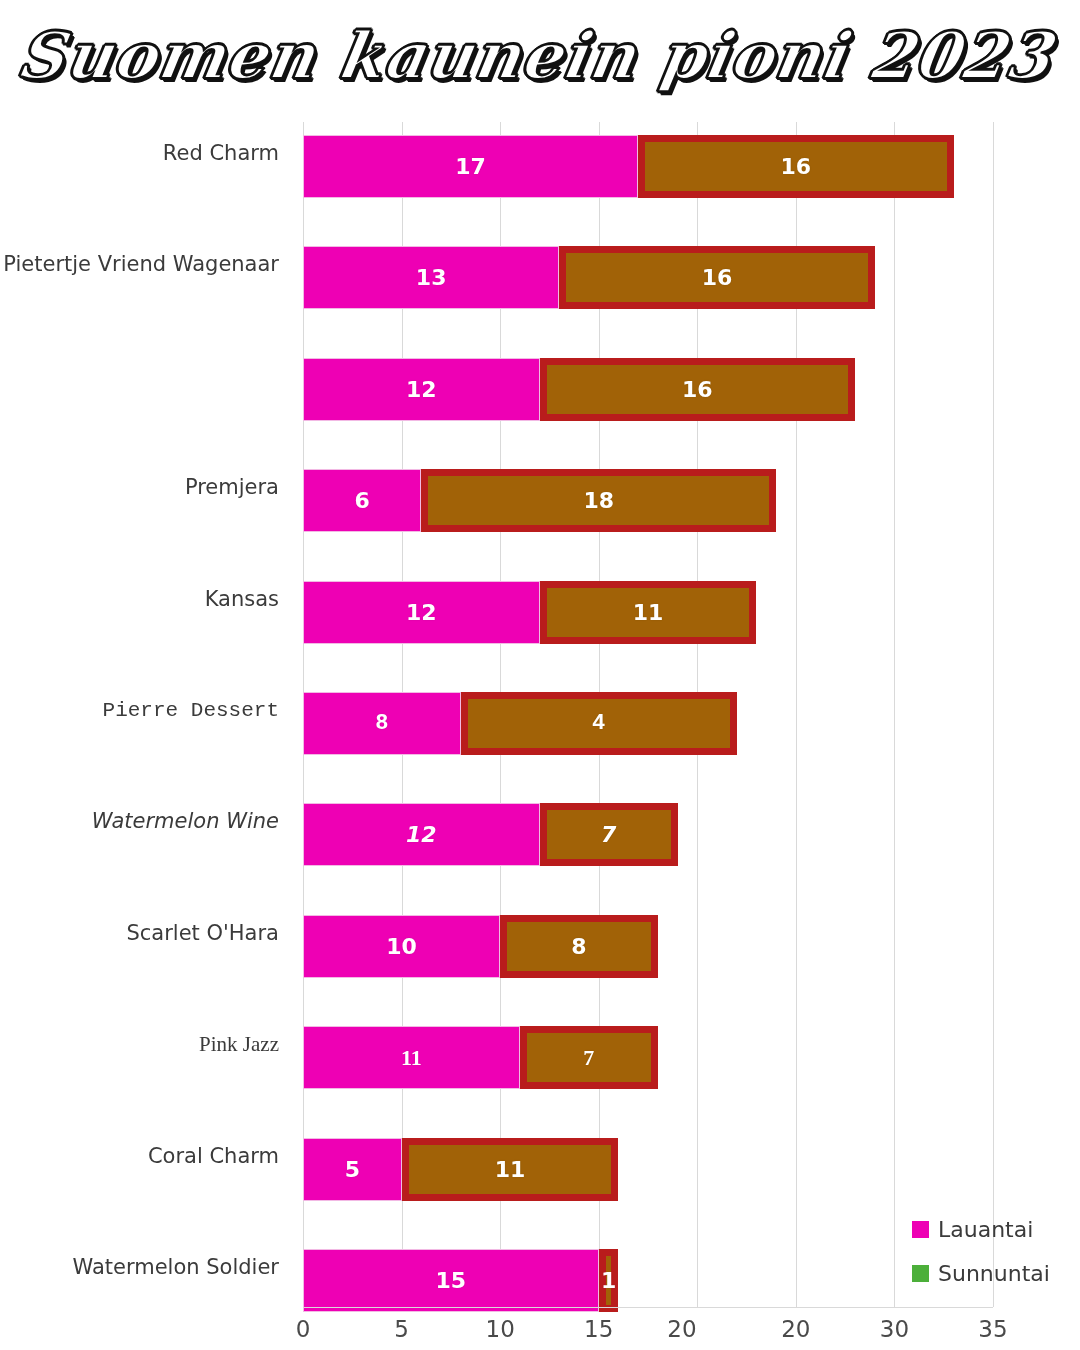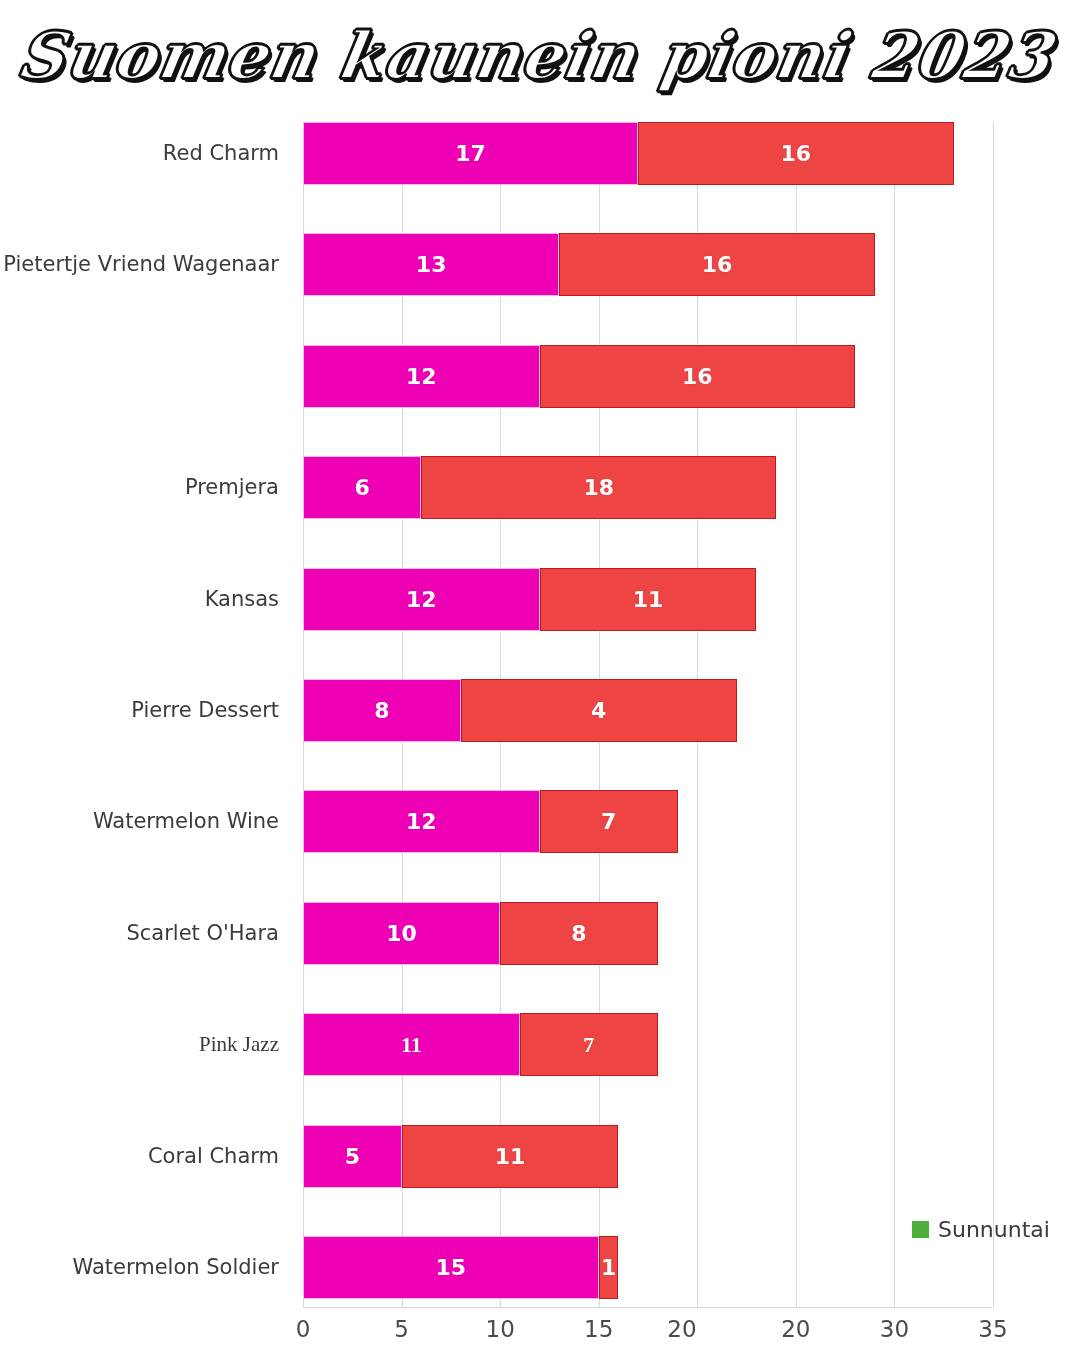--- a/index.html
+++ b/index.html
@@ -76,33 +76,33 @@
     height: 63px;
     line-height: 63px;
     margin-right: 24px;
     white-space: nowrap;
     font-size: 21px;
     color: #3b3b3b;
     text-align: right;
   }
   .seg {
     position: absolute;
-    top: 0;
+    top: 13px;
     height: 63px;
     box-sizing: border-box;
     display: flex;
     align-items: center;
     justify-content: center;
     color: #ffffff;
     font-size: 22px;
     font-weight: 700;
     overflow: visible;
   }
   .seg.sat  { background: #ee00b4; border: 1px solid #f2b9e4; }
-  .seg.sun  { background: #ef4444; border: 1px solid #b91c1c; }
+  .seg.sun  { background: #a16207; border: 7px solid #b91c1c; }
   .seg span { text-shadow: 0 0 2px rgba(0,0,0,.12); }
 
   
   .tick {
     position: absolute;
     top: 1316px;
     width: 60px;
     margin-left: -30px;
     text-align: center;
     font-size: 23px;
@@ -187,30 +187,30 @@
       </div>
       <div class="row" style="top: 445.6px;">
         <div class="cat-label">Kansas</div>
         <div class="seg sat" style="left: 0px; width: 236.571px;">
           <span>12</span>
         </div>
         <div class="seg sun" style="left: 236.571px; width: 216.857px;">
           <span>11</span>
         </div>
       </div>
-      <div class="row" style="top: 557px;">
+      <div class="row" style="top: 557px; font-family: Liberation Mono, monospace;">
         <div class="cat-label">Pierre Dessert</div>
         <div class="seg sat" style="left: 0px; width: 157.714px;">
           <span>8</span>
         </div>
         <div class="seg sun" style="left: 157.714px; width: 276px;">
           <span>4</span>
         </div>
       </div>
-      <div class="row" style="top: 668.4px;">
+      <div class="row" style="top: 668.4px; font-style: italic;">
         <div class="cat-label">Watermelon Wine</div>
         <div class="seg sat" style="left: 0px; width: 236.571px;">
           <span>12</span>
         </div>
         <div class="seg sun" style="left: 236.571px; width: 138px;">
           <span>7</span>
         </div>
       </div>
       <div class="row" style="top: 779.8px;">
         <div class="cat-label">Scarlet O'Hara</div>
@@ -257,16 +257,20 @@
     <div class="tick" style="left: 500.143px;">10</div>
     <div class="tick" style="left: 598.714px;">15</div>
     <div class="tick" style="left: 682px;">20</div>
     <div class="tick" style="left: 795.857px;">20</div>
     <div class="tick" style="left: 894.429px;">30</div>
     <div class="tick" style="left: 993px;">35</div>
   </div>
 
 <div id="legend">
   <div class="legend-item">
+    <span class="legend-swatch sat"></span>
+    <span>Lauantai</span>
+  </div>
+  <div class="legend-item">
     <span class="legend-swatch sun"></span>
     <span>Sunnuntai</span>
   </div>
 </div>
 
 </body></html>

